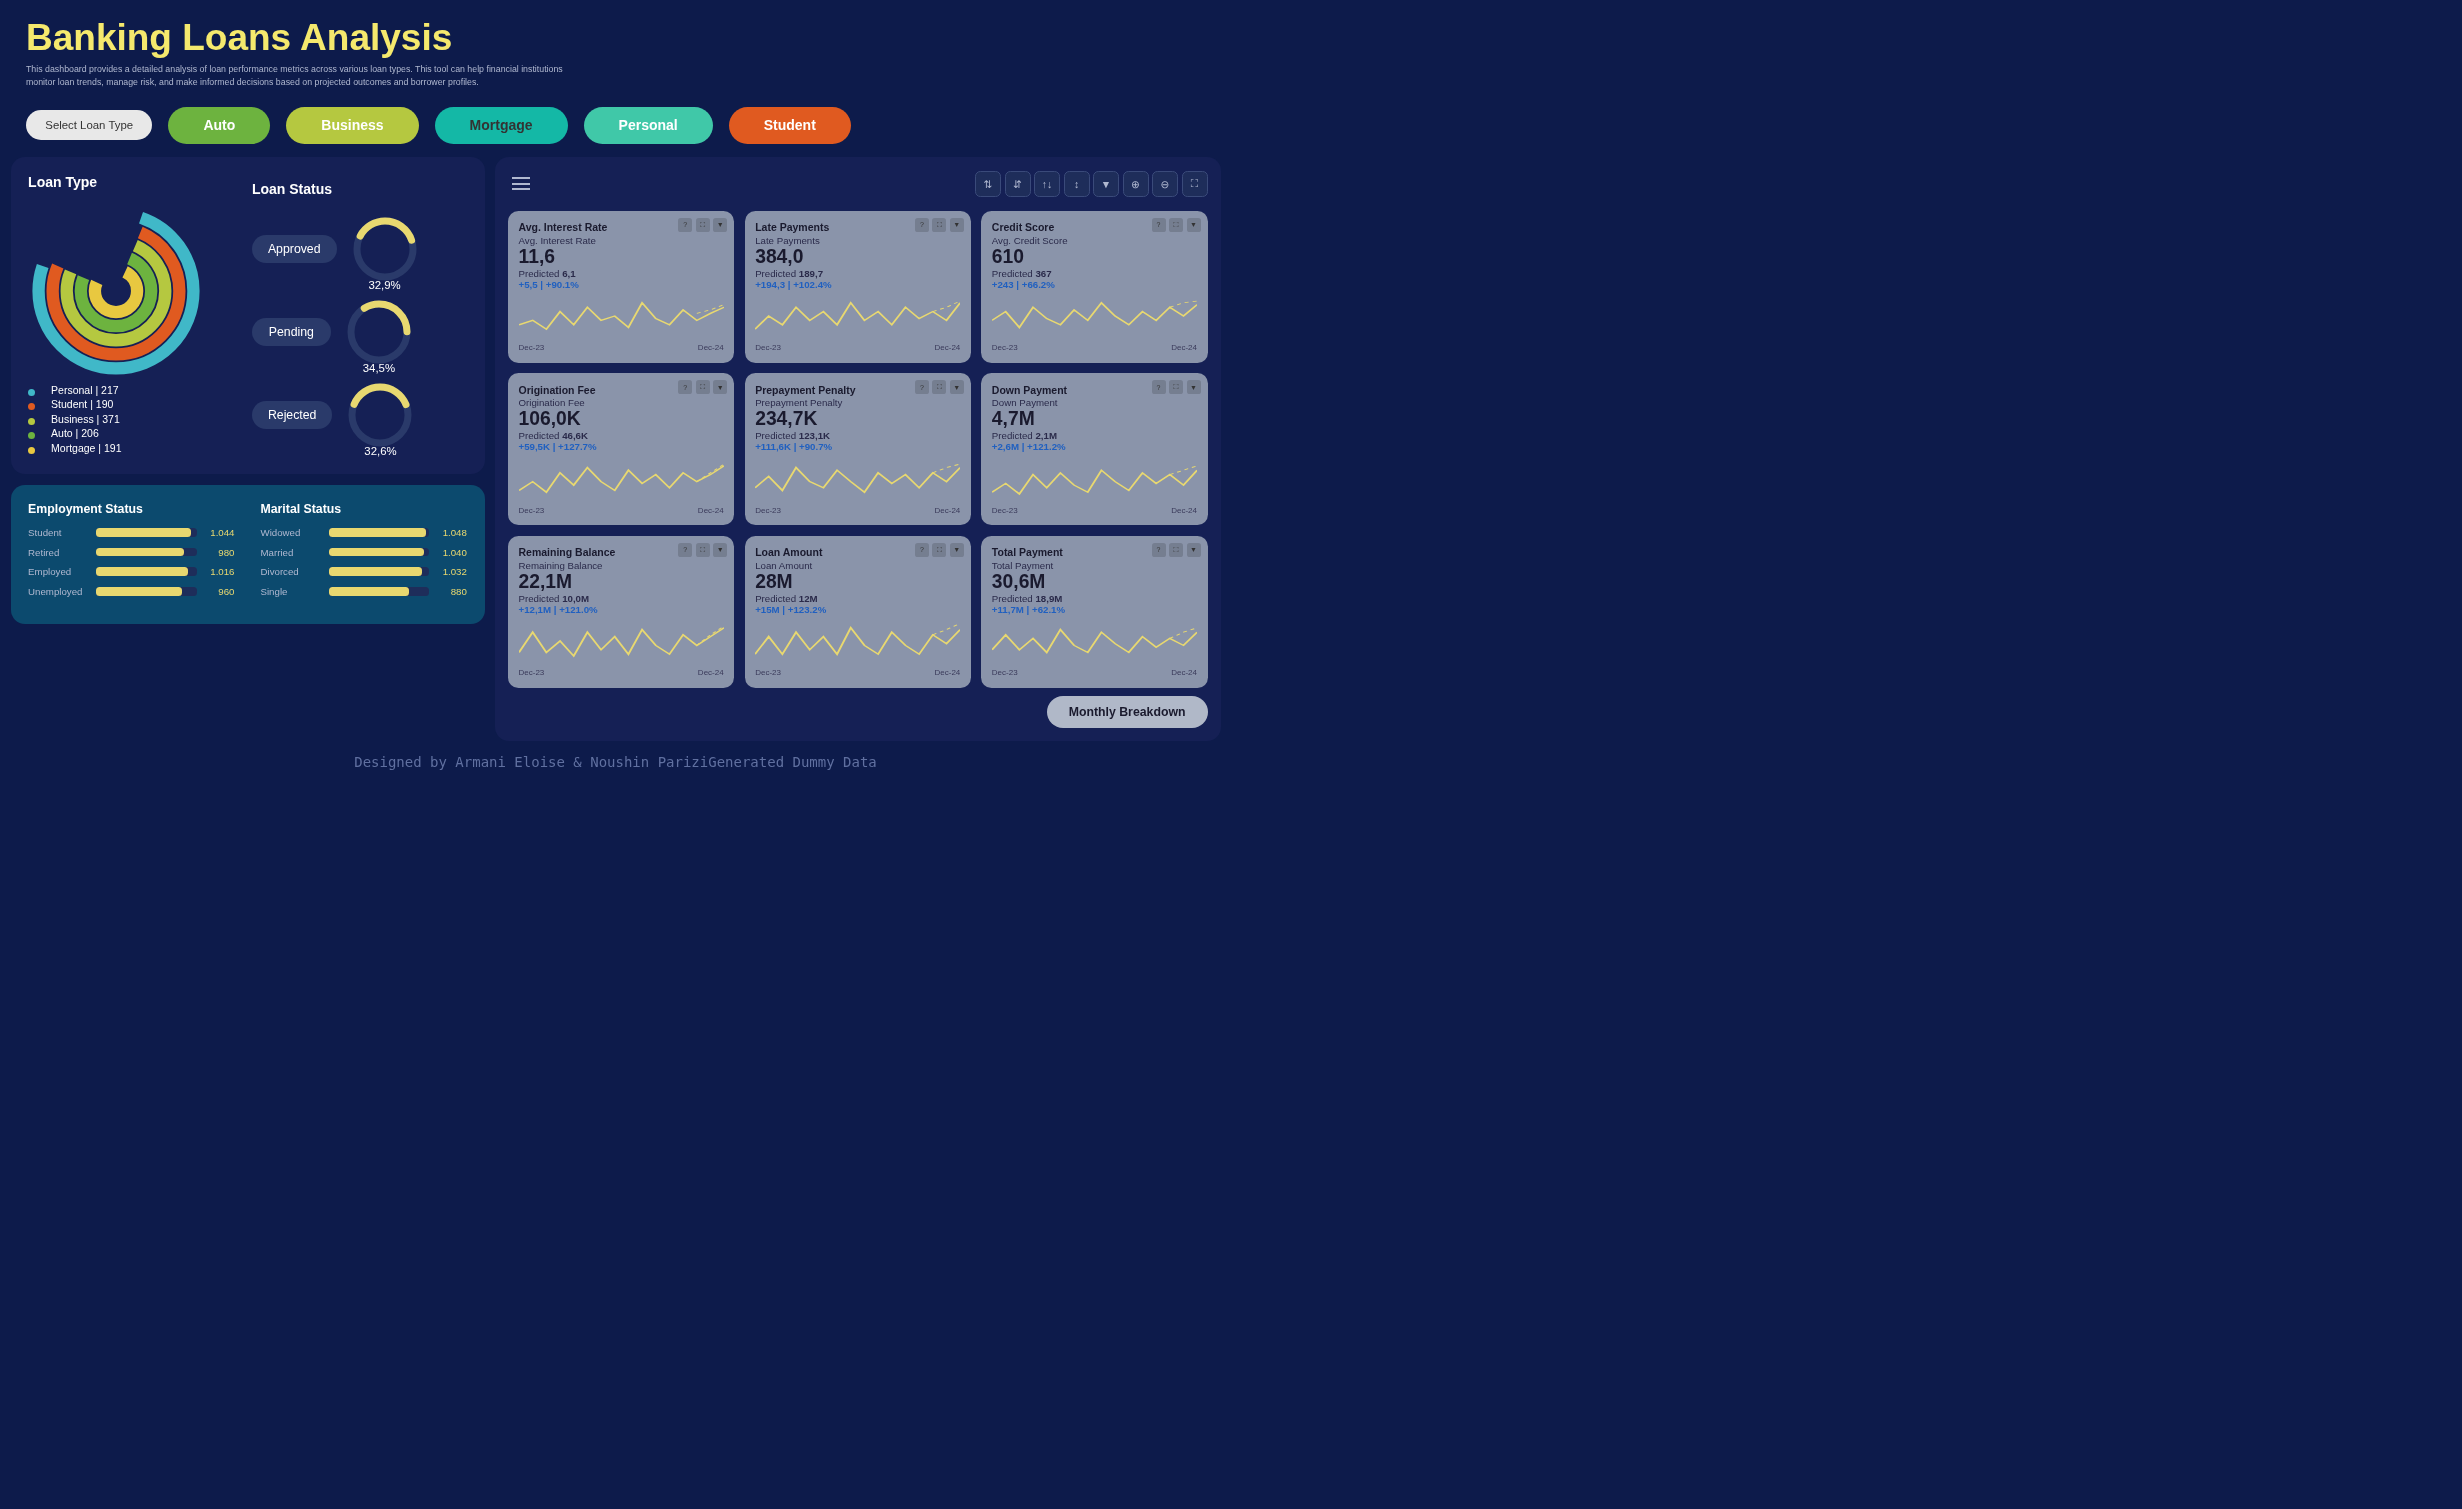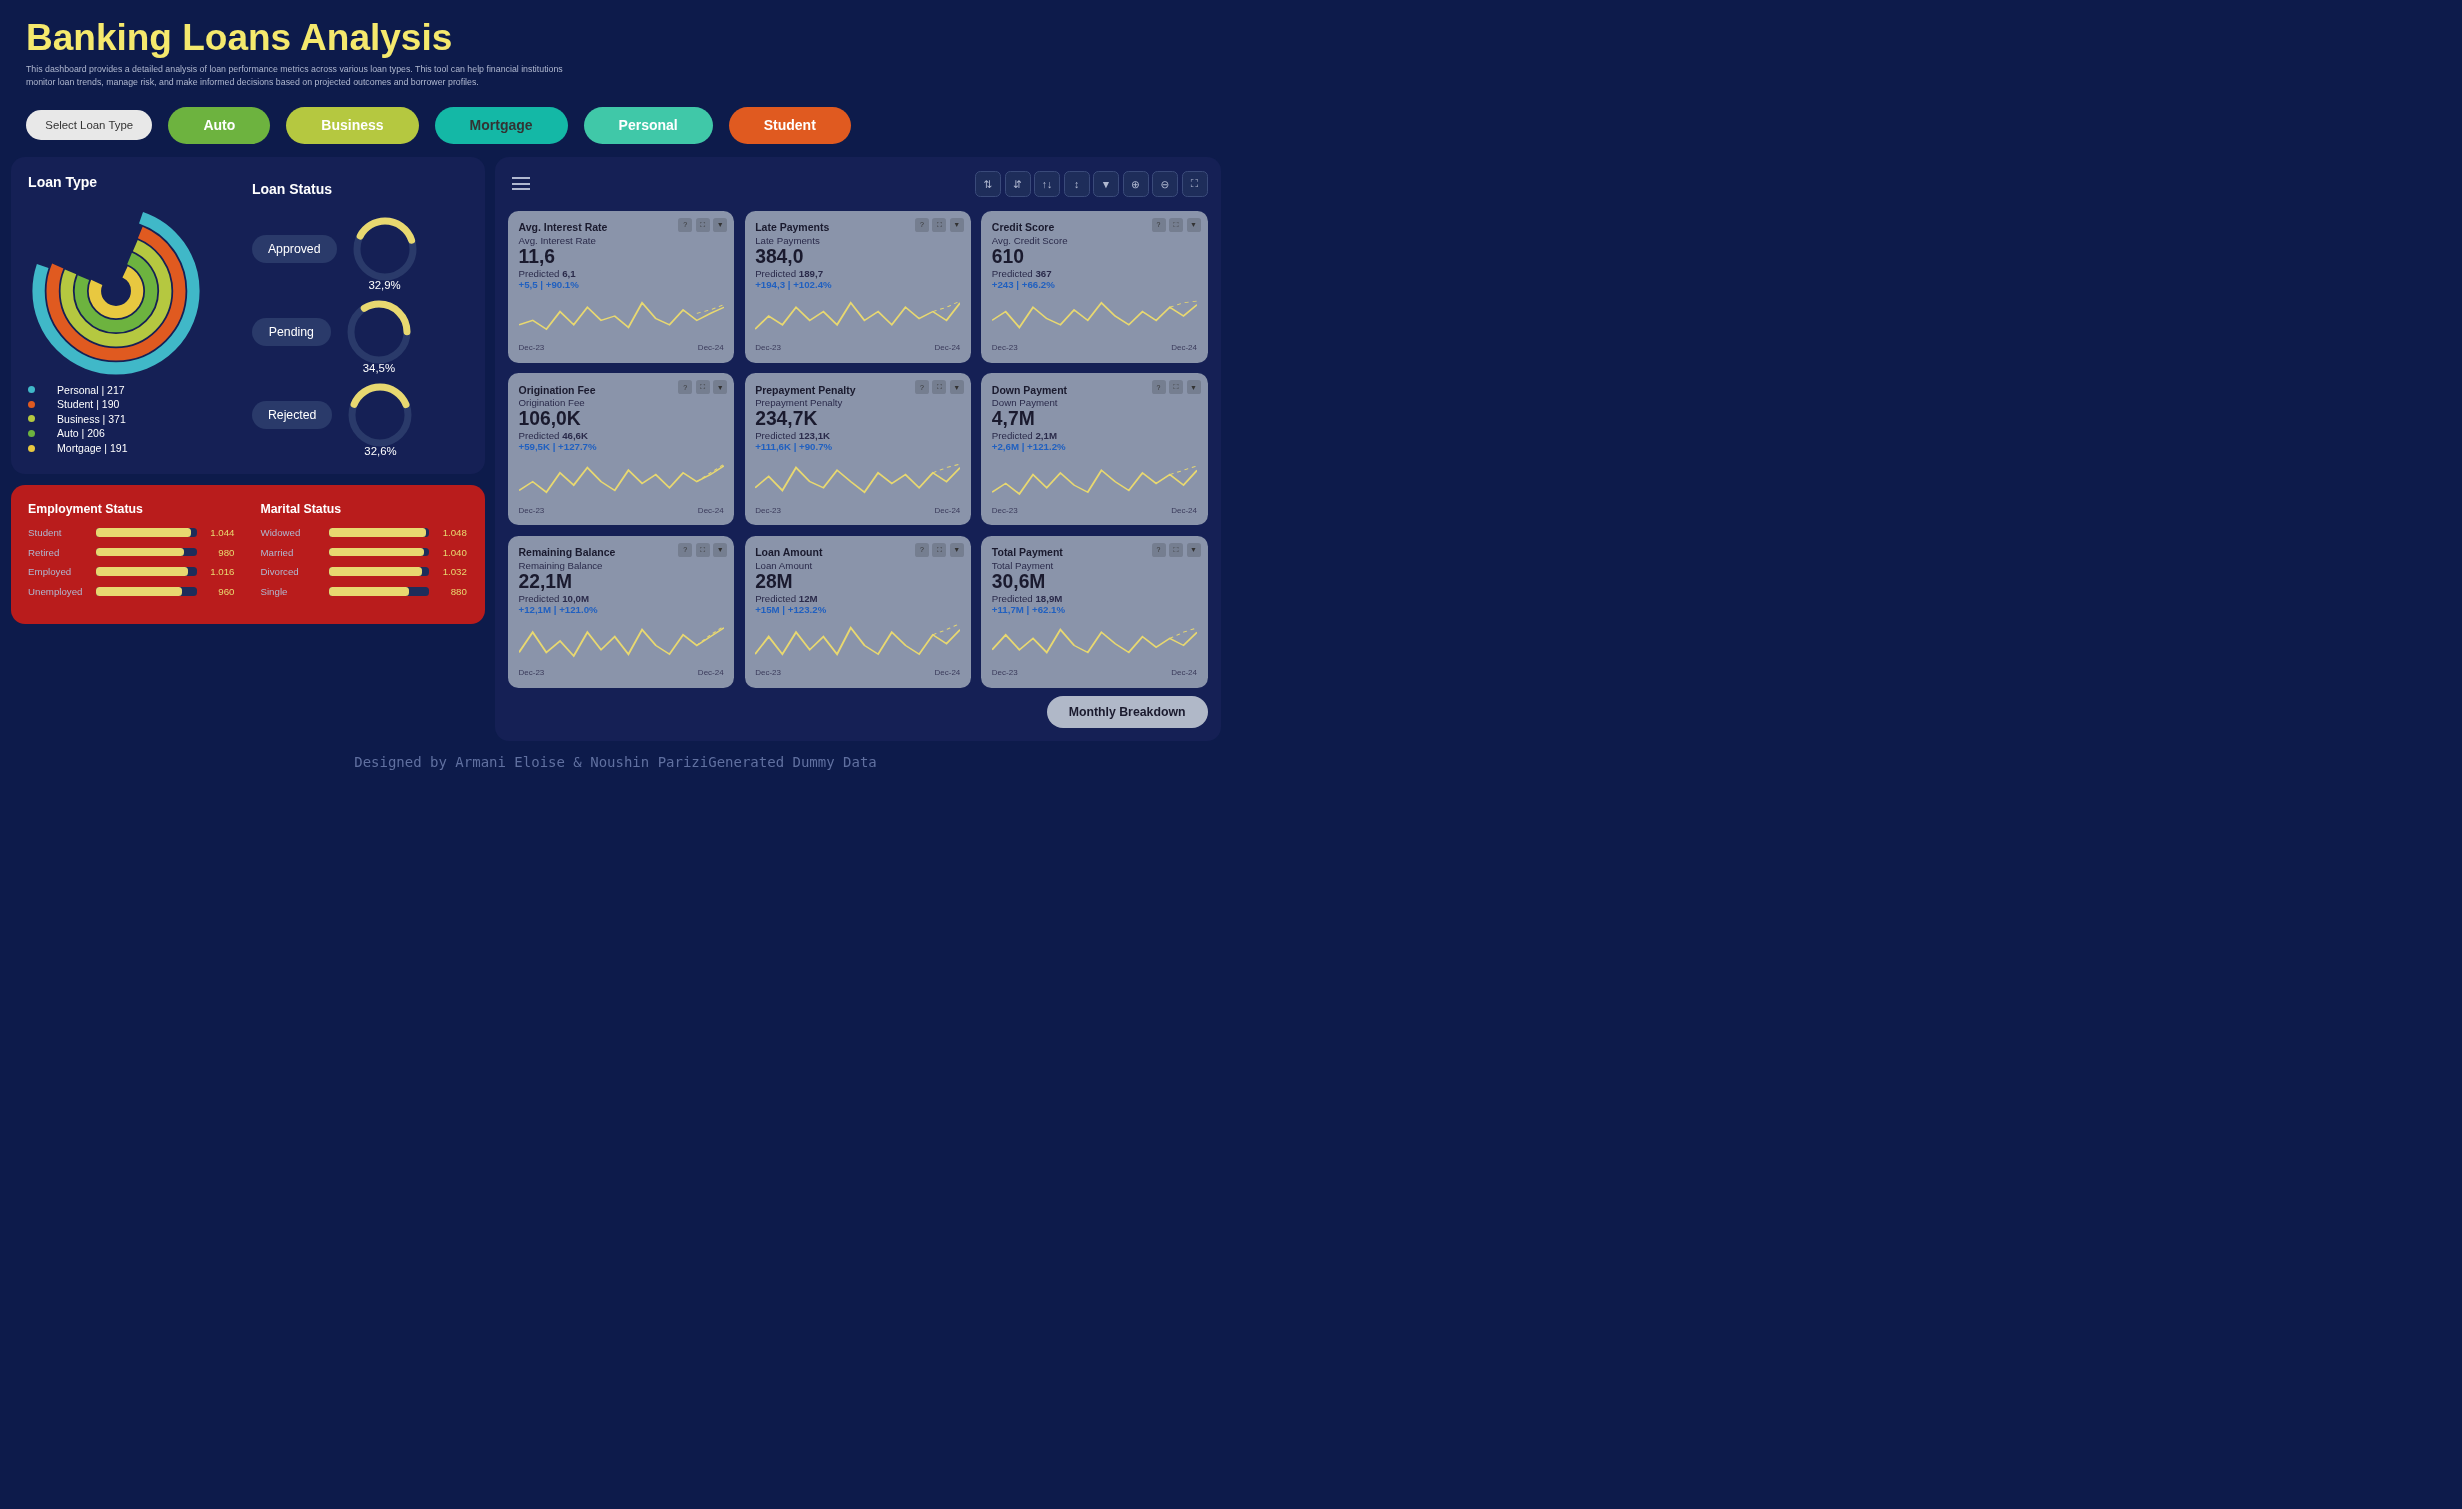--- a/index.html
+++ b/index.html
@@ -132,22 +132,22 @@
     .loan-type-title {
       font-size: 14px;
       font-weight: bold;
       margin-bottom: 13px;
     }
     .loan-legend {
       margin-top: 4.4px;
     }
     .legend-item {
       display: flex;
-      align-items: center;
-      gap: 22px;
+      align-items: flex-end;
+      gap: 16px;
       font-size: 10.5px;
       margin-bottom: 2.6px;
     }
     .legend-dot {
       width: 7px;
       height: 7px;
       border-radius: 50%;
     }
 
     .loan-status-section {
@@ -187,21 +187,21 @@
       top: 50%;
       left: 50%;
       transform: translate(-50%, -50%);
       font-size: 11.4px;
       font-weight: normal;
       margin-top: 36px;
     }
 
     
     .emp-marital-card {
-      background: #b91c1c;
+      background: #0c4a6e;
       border-radius: 14px;
       padding: 17.6px;
       display: flex;
       gap: 26px;
     }
     .emp-section, .marital-section {
       flex: 1;
     }
     .section-title {
       font-size: 12.3px;

